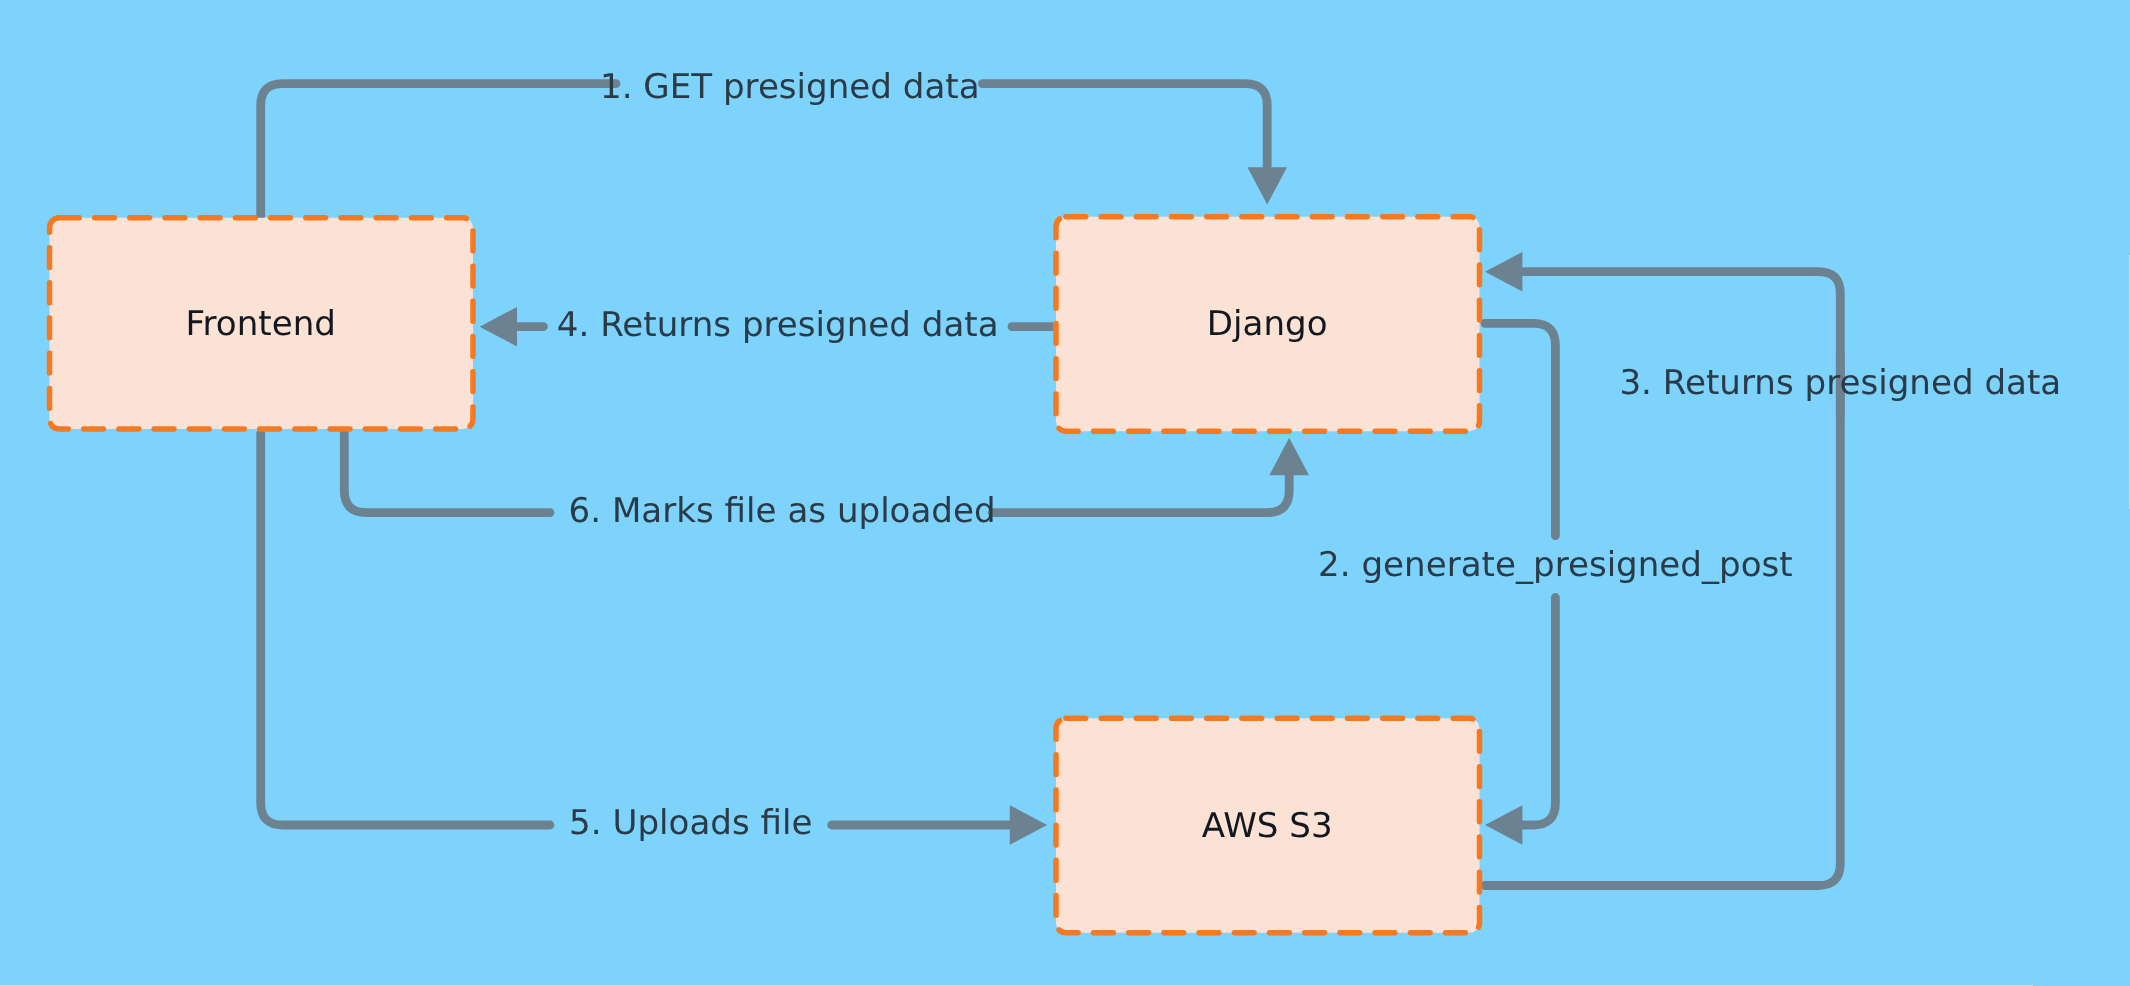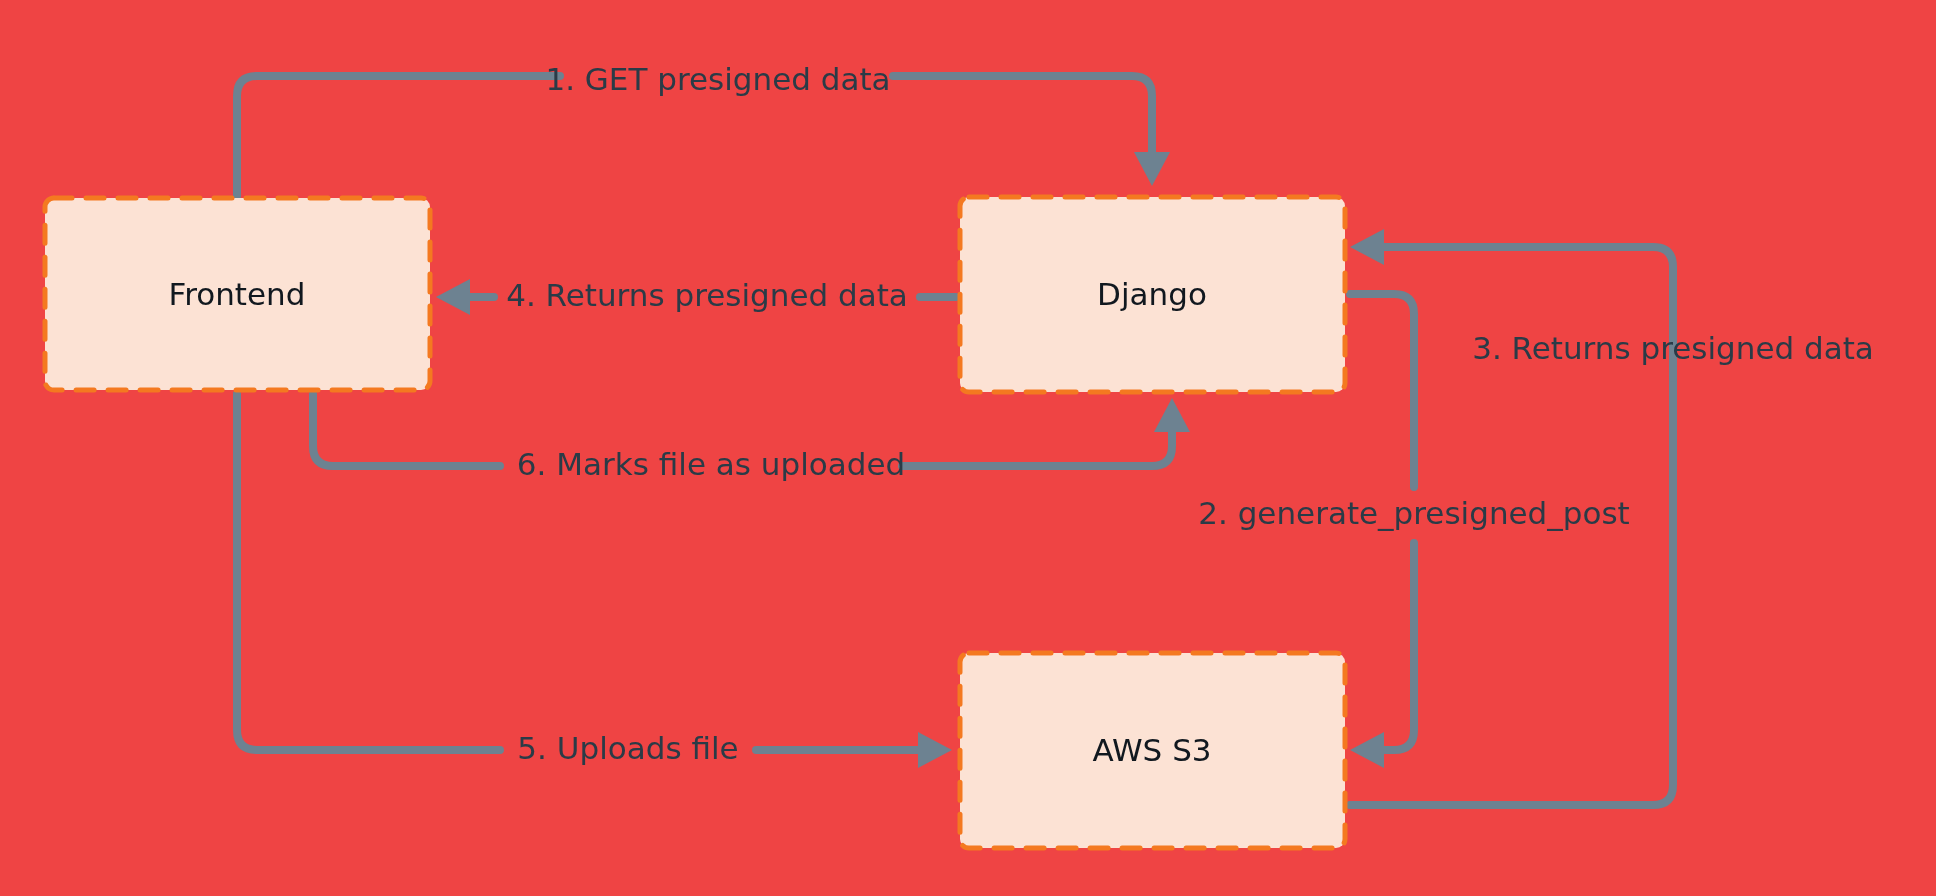--- a/index.html
+++ b/index.html
@@ -11,21 +11,21 @@
   body {
     width: 1936px;
     height: 896px;
     overflow: hidden;
     font-family: "DejaVu Sans", "Liberation Sans", sans-serif;
   }
   #diagram-root {
     position: relative;
     width: 1936px;
     height: 896px;
-    background: #ef4444;
+    background: #7dd3fc;
   }
   svg#flow-svg {
     display: block;
     width: 1936px;
     height: 896px;
   }
   .node-box {
     fill: #fce2d4;
     stroke: #f47920;
     stroke-width: 5;

